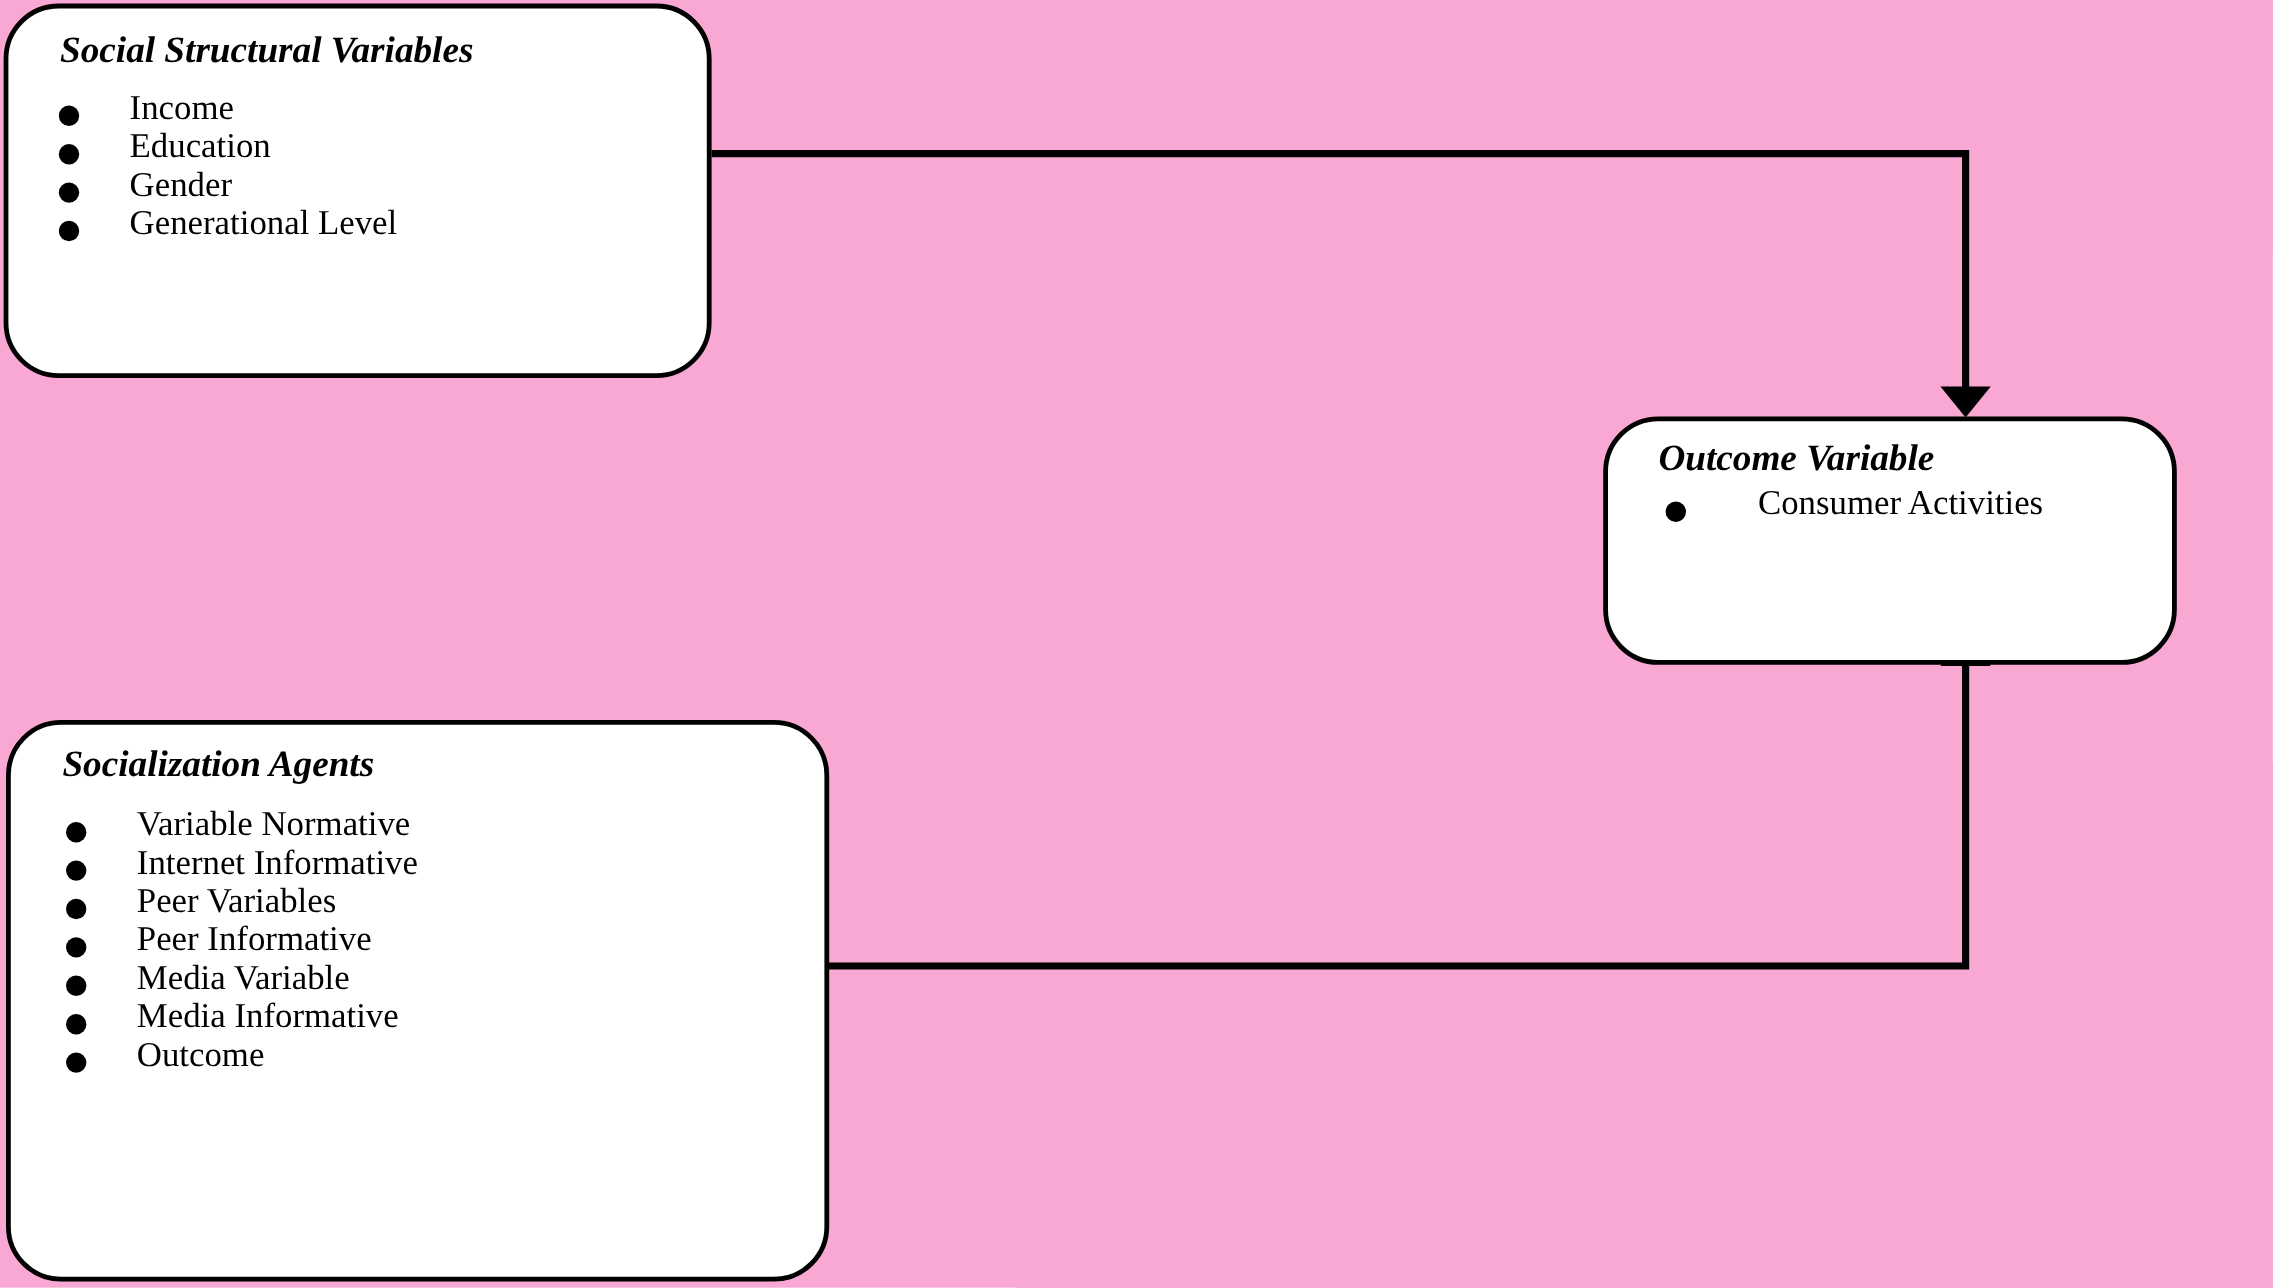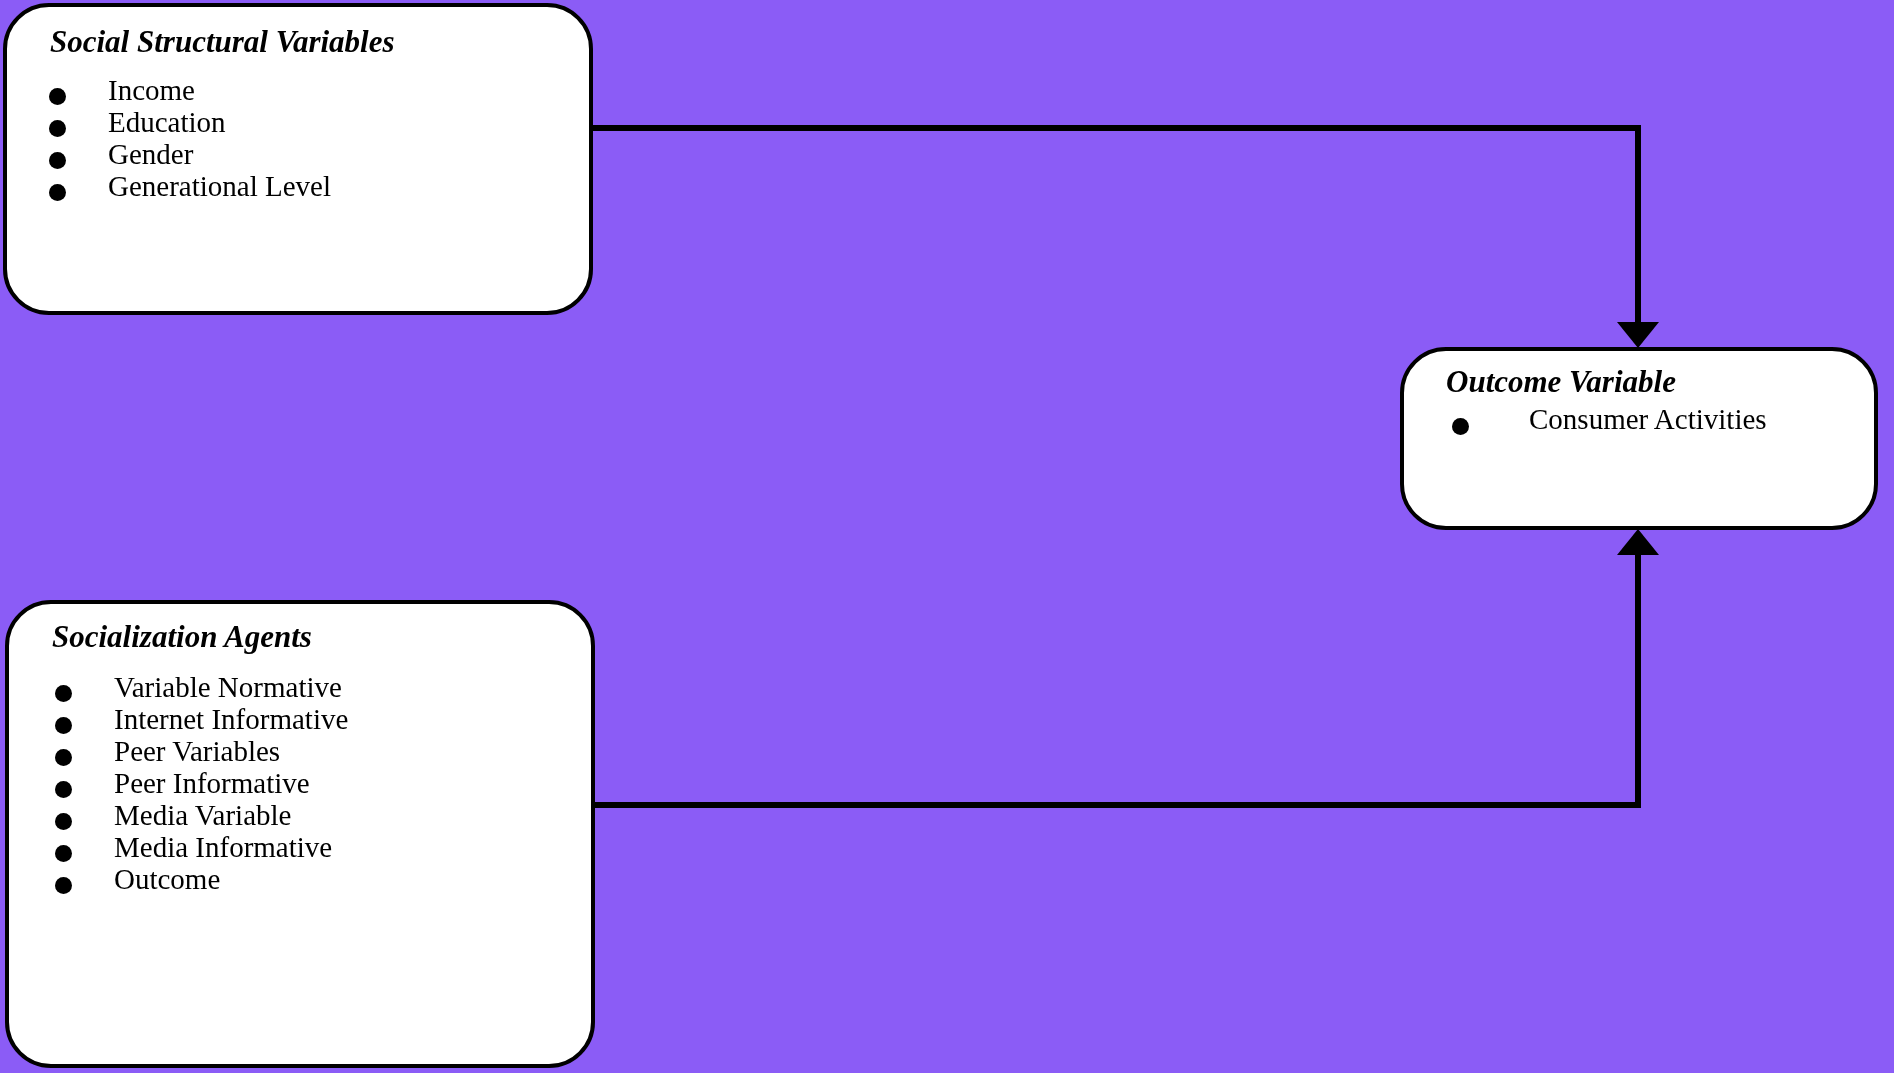--- a/index.html
+++ b/index.html
@@ -11,47 +11,47 @@
     width: 1894px;
     height: 1073px;
     font-family: "Liberation Serif", "DejaVu Serif", serif;
     color: #000000;
     overflow: hidden;
   }
   #canvas {
     position: relative;
     width: 1894px;
     height: 1073px;
-    background: #8b5cf6;
+    background: #f9a8d4;
   }
   
   .node-box {
     position: absolute;
     box-sizing: border-box;
     background: #ffffff;
     border: 4px solid #000000;
     border-radius: 46px;
   }
   #box-social-structural {
     left: 3px;
     top: 3px;
     width: 590px;
     height: 312px;
   }
   #box-socialization-agents {
     left: 5px;
     top: 600px;
-    width: 590px;
+    width: 686px;
     height: 468px;
   }
   #box-outcome {
-    left: 1400px;
+    left: 1336px;
     top: 347px;
     width: 478px;
-    height: 183px;
+    height: 207px;
   }
   .box-title {
     position: absolute;
     font-weight: bold;
     font-style: italic;
     font-size: 31px;
     line-height: 34px;
     white-space: nowrap;
     letter-spacing: 0px;
   }

